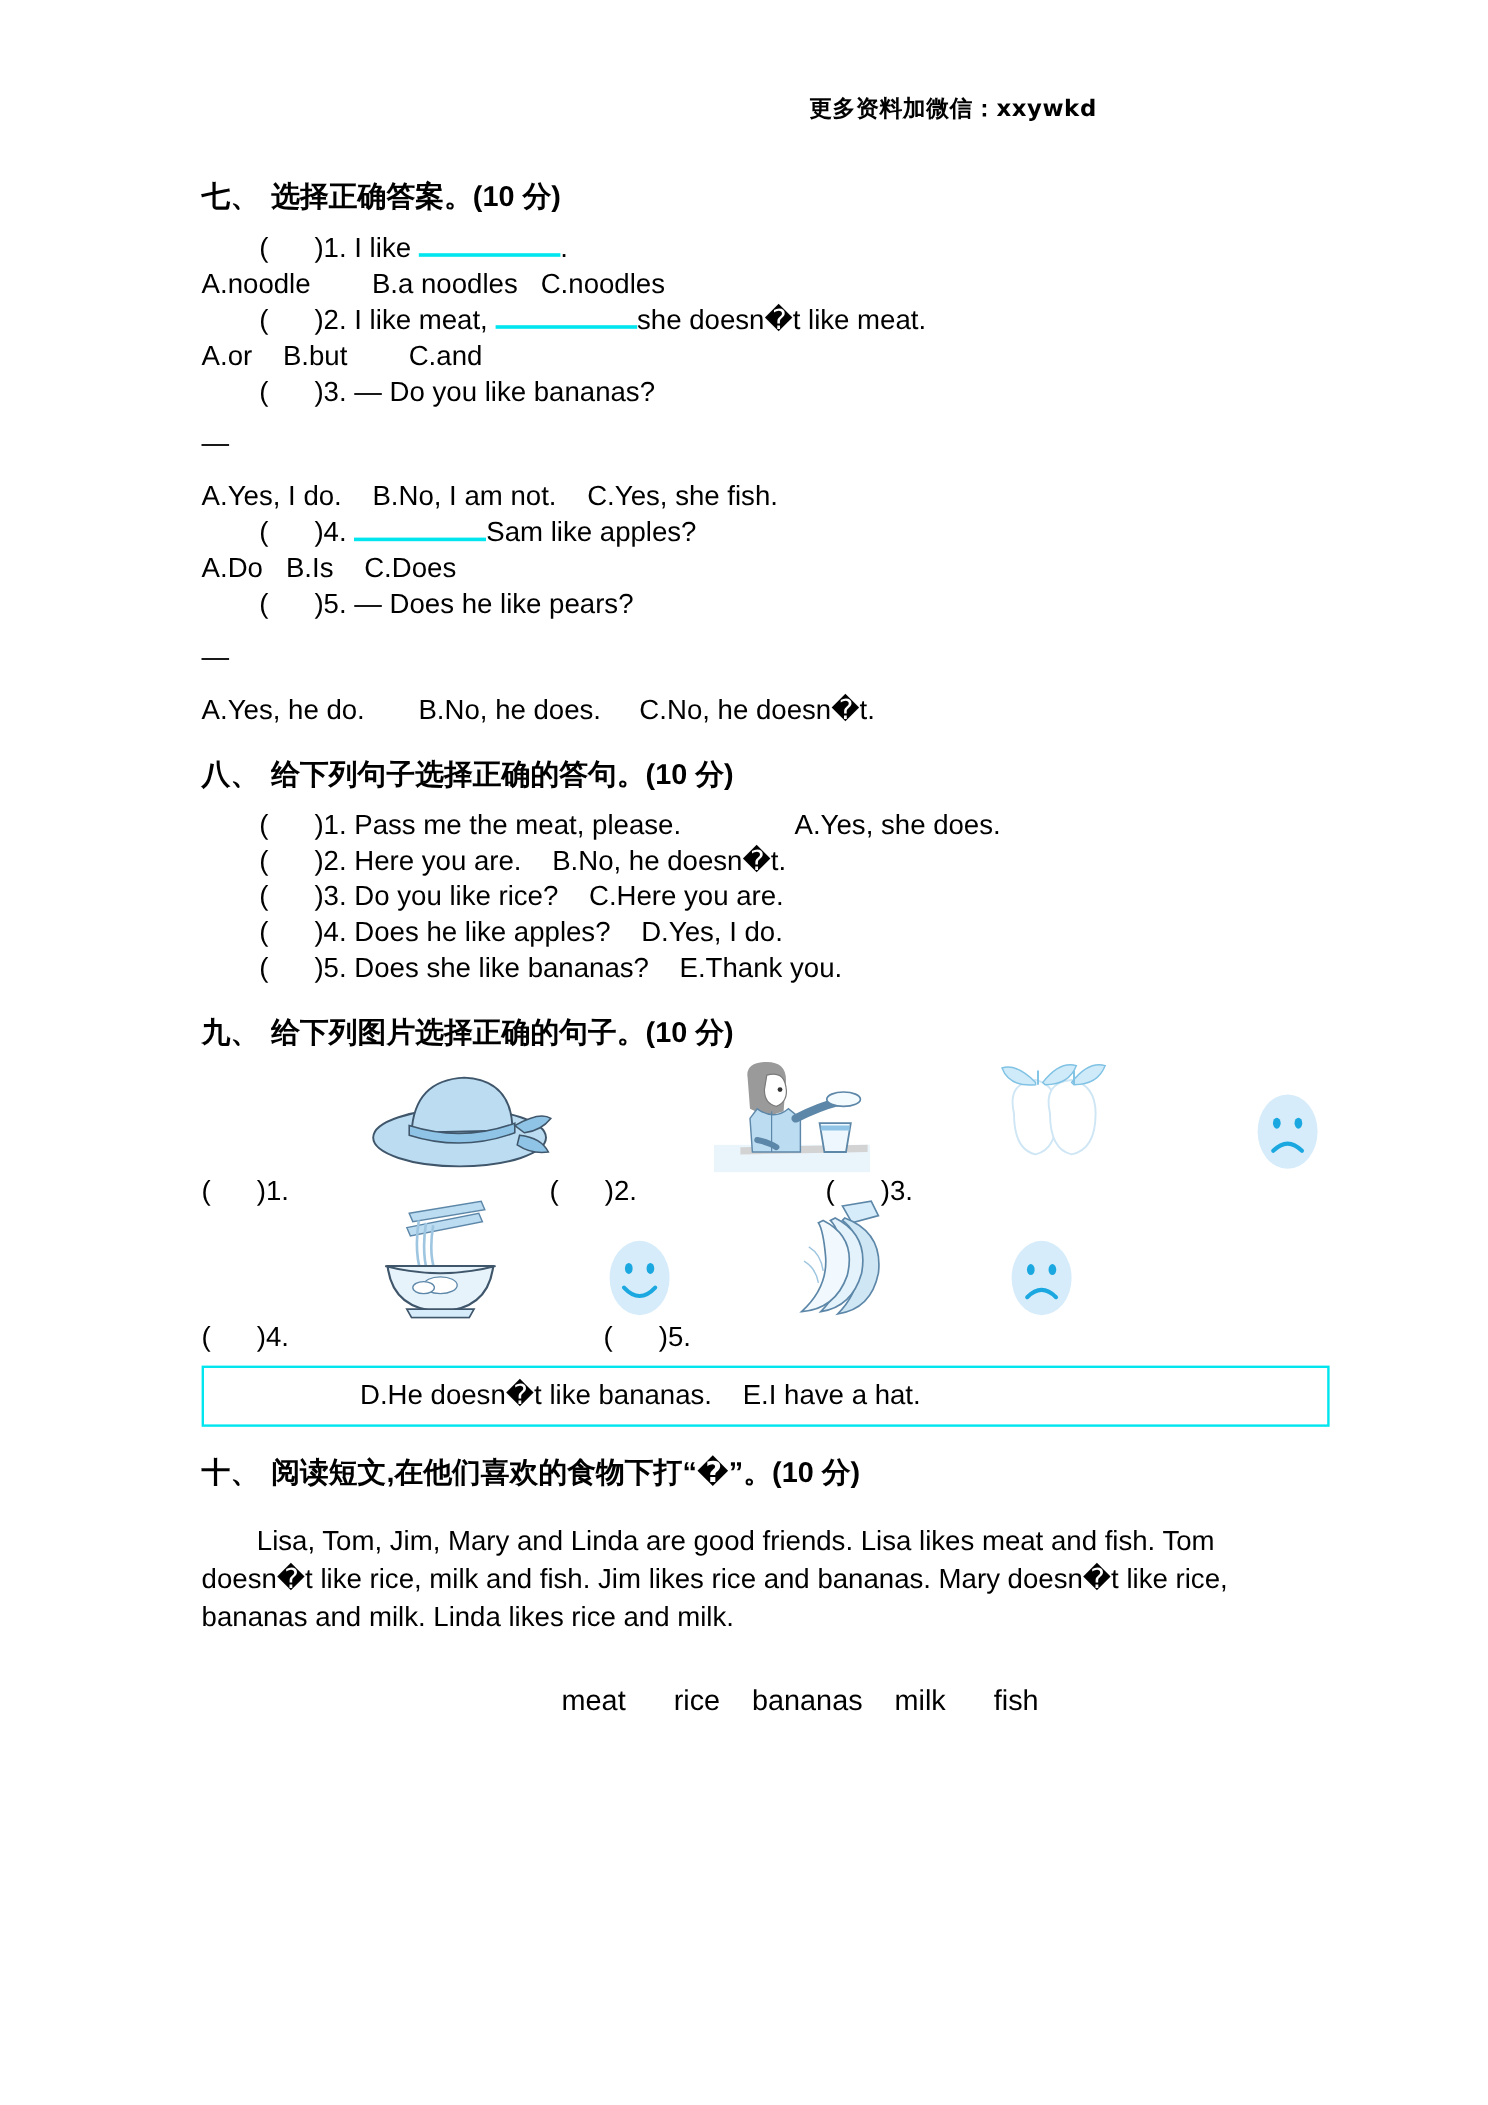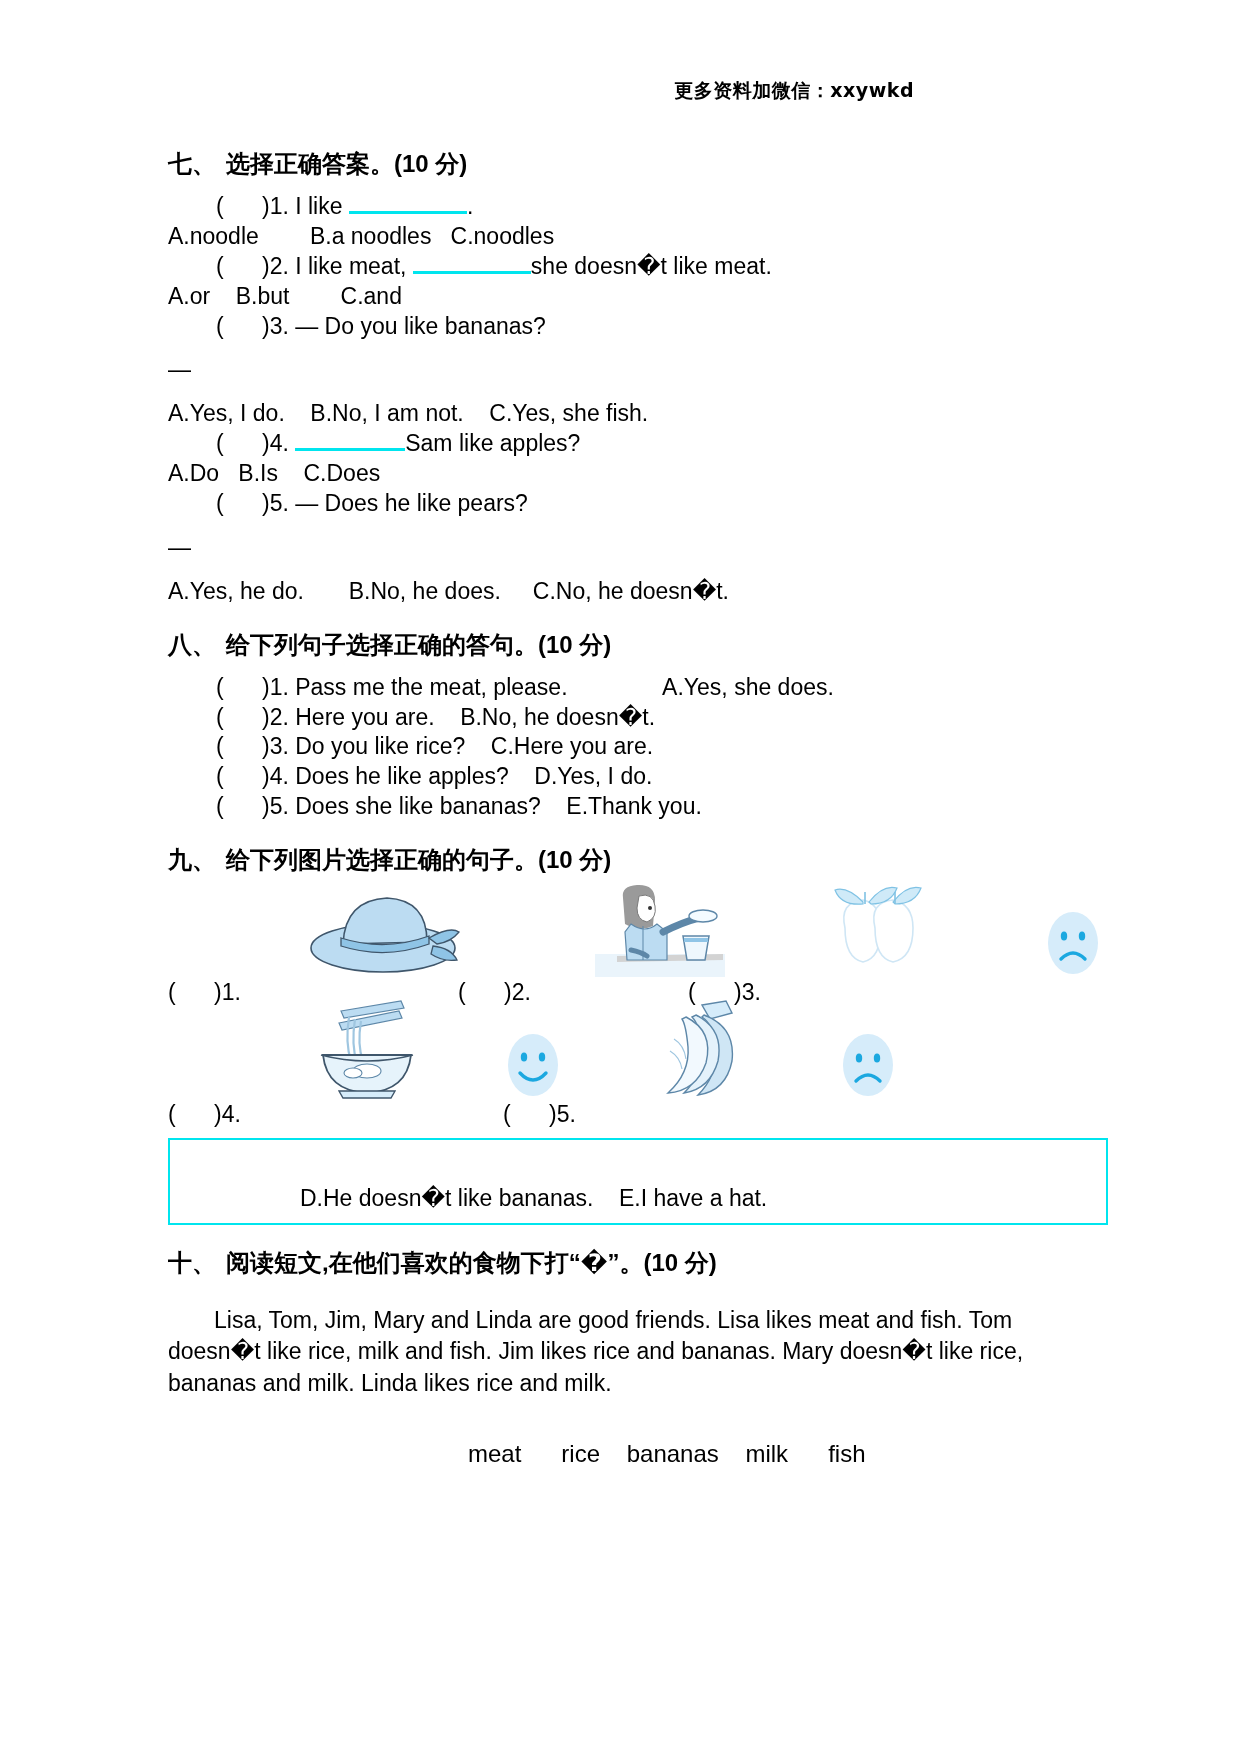--- a/index.html
+++ b/index.html
@@ -99,21 +99,21 @@
     margin-top:6px;
     box-sizing:border-box;
     width:940px;
   }
   .answer-box div{
     font-size:23px;
     line-height:1.32;
     white-space:pre;
   }
   .ab-1{padding-left:38px;}
-  .ab-2{padding-left:120px;margin-top:36px;}
+  .ab-2{padding-left:120px;}
 
   .para{
     font-size:23px;
     line-height:1.38;
     margin:0;
     width:905px;
   }
   .para-indent{text-indent:46px;}
 
   .foods{

